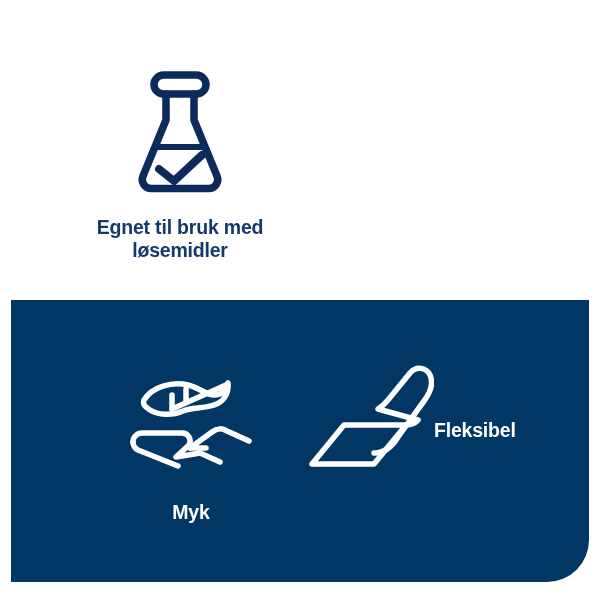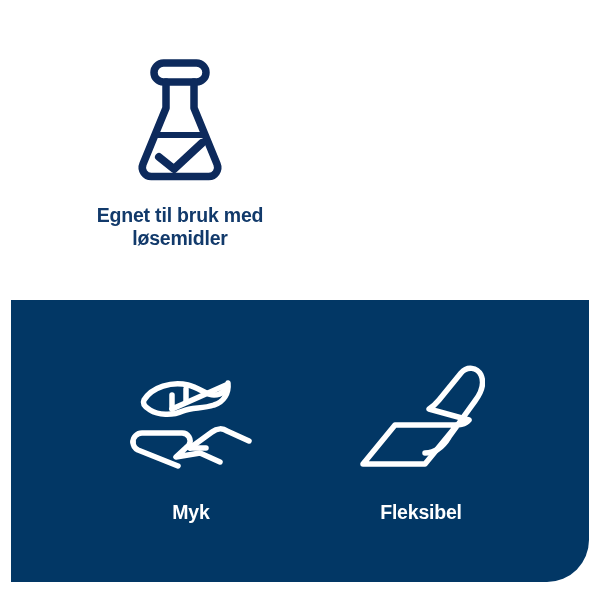--- a/index.html
+++ b/index.html
@@ -17,21 +17,21 @@
     position: relative;
     width: 600px;
     height: 600px;
     background: #ffffff;
   }
 
   
   .section-top {
     position: absolute;
     left: 0;
-    top: 0;
+    top: 12px;
     width: 600px;
     height: 300px;
     background: #ffffff;
     display: flex;
     flex-direction: row;
     align-items: flex-start;
     justify-content: flex-start;
   }
   .feature-top-1 {
     position: absolute;
@@ -89,21 +89,21 @@
     display: flex;
     flex-direction: column;
     align-items: center;
   }
   .feature-bot-2 {
     position: absolute;
     left: 295px;
     top: 60px;
     width: 230px;
     display: flex;
-    flex-direction: column;
+    flex-direction: row;
     align-items: center;
   }
   .icon-box-bot {
     height: 115px;
     display: flex;
     align-items: center;
     justify-content: center;
   }
   .label-bot {
     margin-top: 26px;

